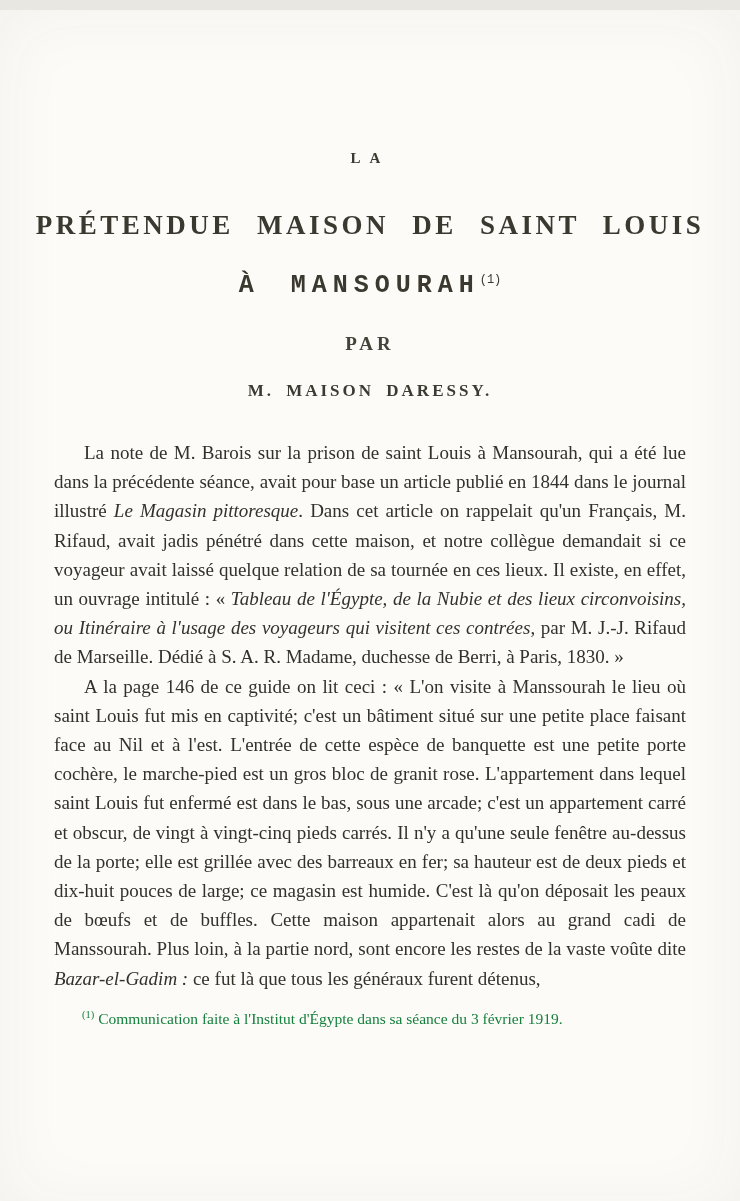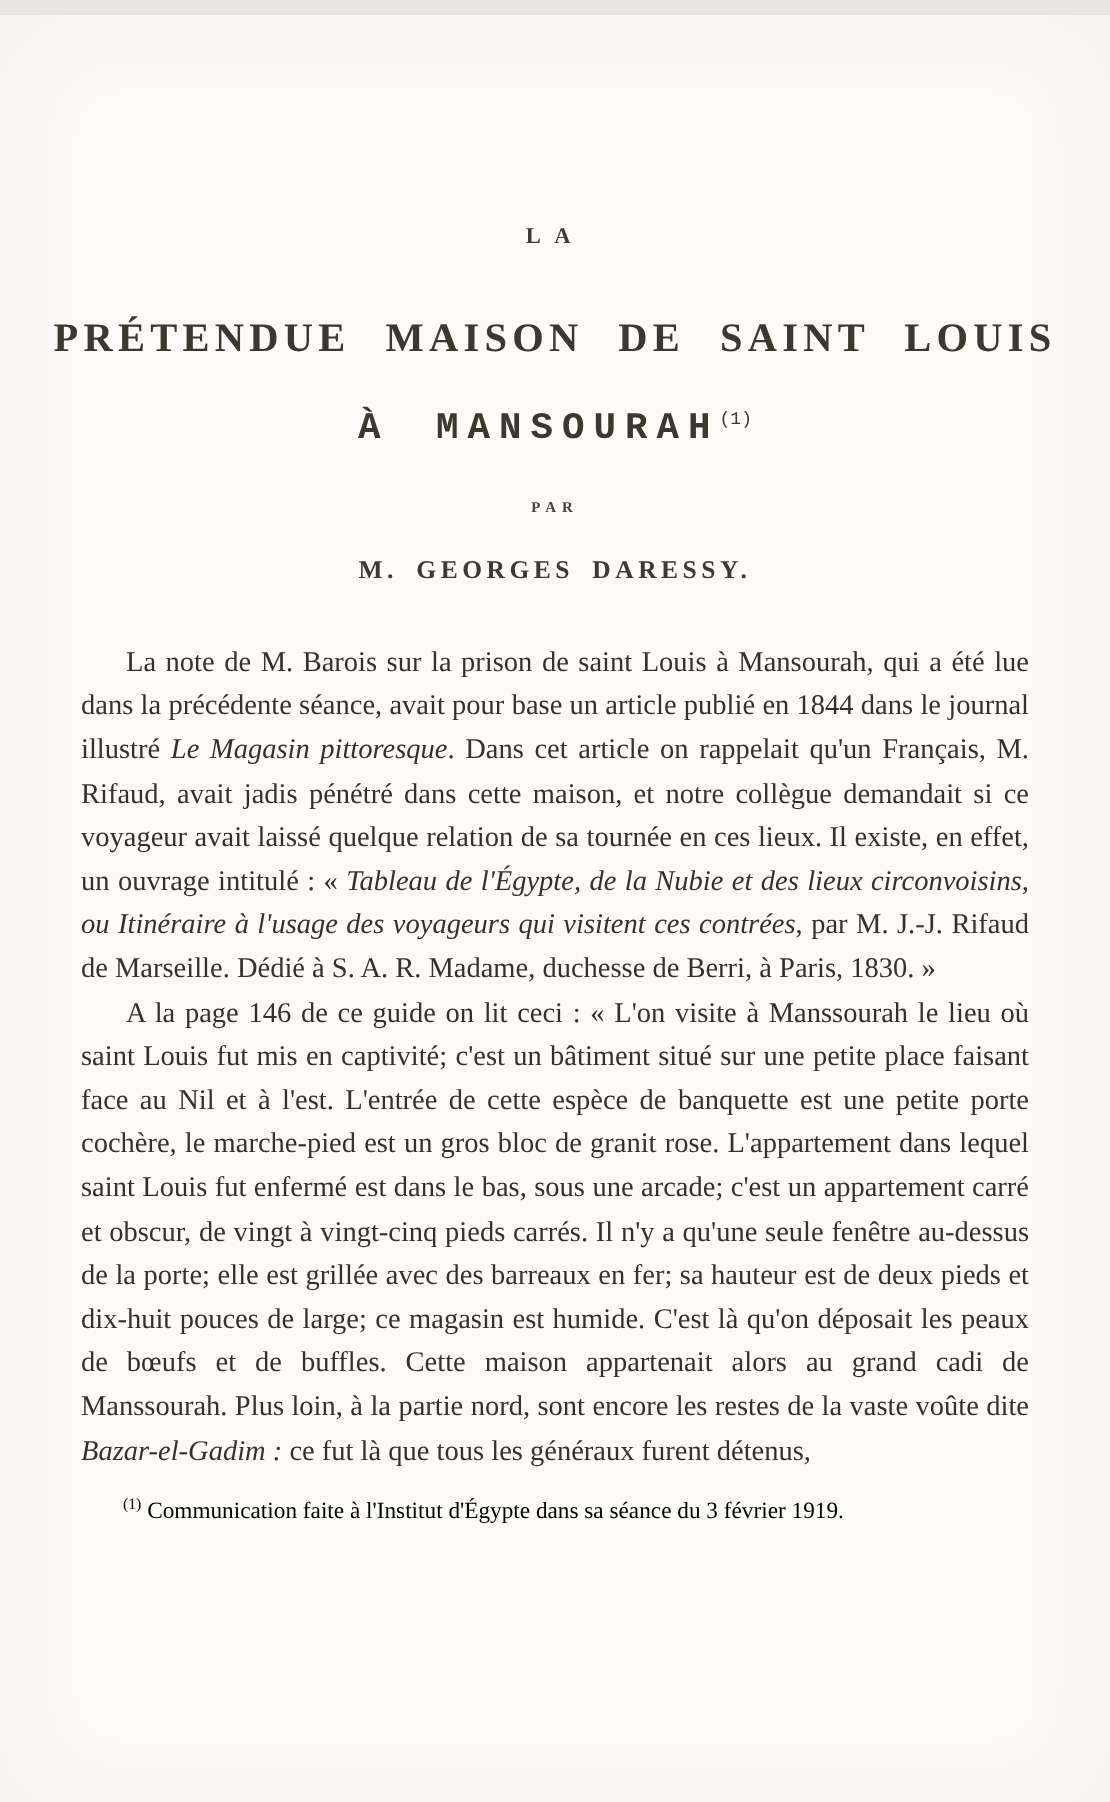--- a/index.html
+++ b/index.html
@@ -57,21 +57,21 @@
 
   .note-ref {
     font-size: 12px;
     letter-spacing: 0;
     vertical-align: super;
     font-weight: normal;
   }
 
   .par {
     margin-top: 33px;
-    font-size: 10px;
+    font-size: 19px;
     letter-spacing: 4px;
     font-weight: bold;
     color: #45423a;
   }
 
   .author {
     margin-top: 26px;
     font-size: 17px;
     letter-spacing: 3px;
     word-spacing: 5px;
@@ -91,21 +91,21 @@
 
   .para { text-indent: 30px; font-family: Liberation Serif, serif; }
 
   .para em { font-style: italic; }
 
   
   .footnote {
     width: 632px;
     margin: 16px auto 0 auto;
     font-size: 15.5px;
-    color: #000000;
+    color: #15803d;
     text-indent: 28px;
   }
 
   .fn-ref {
     font-size: 10.5px;
     vertical-align: super;
   }
 </style>
 </head>
 <body>
@@ -115,21 +115,21 @@
   <header class="title-block">
     <div class="kicker">LA</div>
 
     <h1>
       <span class="title-line1">PRÉTENDUE MAISON DE SAINT LOUIS</span>
       <span class="title-line2"><span>À MANSOURAH</span><sup class="note-ref">(1)</sup></span>
     </h1>
 
     <div class="par">PAR</div>
 
-    <div class="author">M. GEORGES DARESSY.</div>
+    <div class="author">M. MAISON DARESSY.</div>
   </header>
 
   <main class="body-text">
 
     <p class="para"><span>La note de M. Barois sur la prison de saint Louis à Mansourah, qui a été lue dans la précédente séance, avait pour base un article publié en 1844 dans le journal illustré </span><em>Le Magasin pittoresque</em><span>. Dans cet article on rappelait qu'un Français, M. Rifaud, avait jadis pénétré dans cette maison, et notre collègue demandait si ce voyageur avait laissé quelque relation de sa tournée en ces lieux. Il existe, en effet, un ouvrage intitulé : « </span><em>Tableau de l'Égypte, de la Nubie et des lieux circonvoisins, ou Itinéraire à l'usage des voyageurs qui visitent ces contrées</em><span>, par M. J.-J. Rifaud de Marseille. Dédié à S. A. R. Madame, duchesse de Berri, à Paris, 1830. »</span></p>
 
     <p class="para"><span>A la page 146 de ce guide on lit ceci : « L'on visite à Manssourah le lieu où saint Louis fut mis en captivité; c'est un bâtiment situé sur une petite place faisant face au Nil et à l'est. L'entrée de cette espèce de banquette est une petite porte cochère, le marche-pied est un gros bloc de granit rose. L'appartement dans lequel saint Louis fut enfermé est dans le bas, sous une arcade; c'est un appartement carré et obscur, de vingt à vingt-cinq pieds carrés. Il n'y a qu'une seule fenêtre au-dessus de la porte; elle est grillée avec des barreaux en fer; sa hauteur est de deux pieds et dix-huit pouces de large; ce magasin est humide. C'est là qu'on déposait les peaux de bœufs et de buffles. Cette maison appartenait alors au grand cadi de Manssourah. Plus loin, à la partie nord, sont encore les restes de la vaste voûte dite </span><em>Bazar-el-Gadim :</em><span> ce fut là que tous les généraux furent détenus,</span></p>
 
   </main>
 

